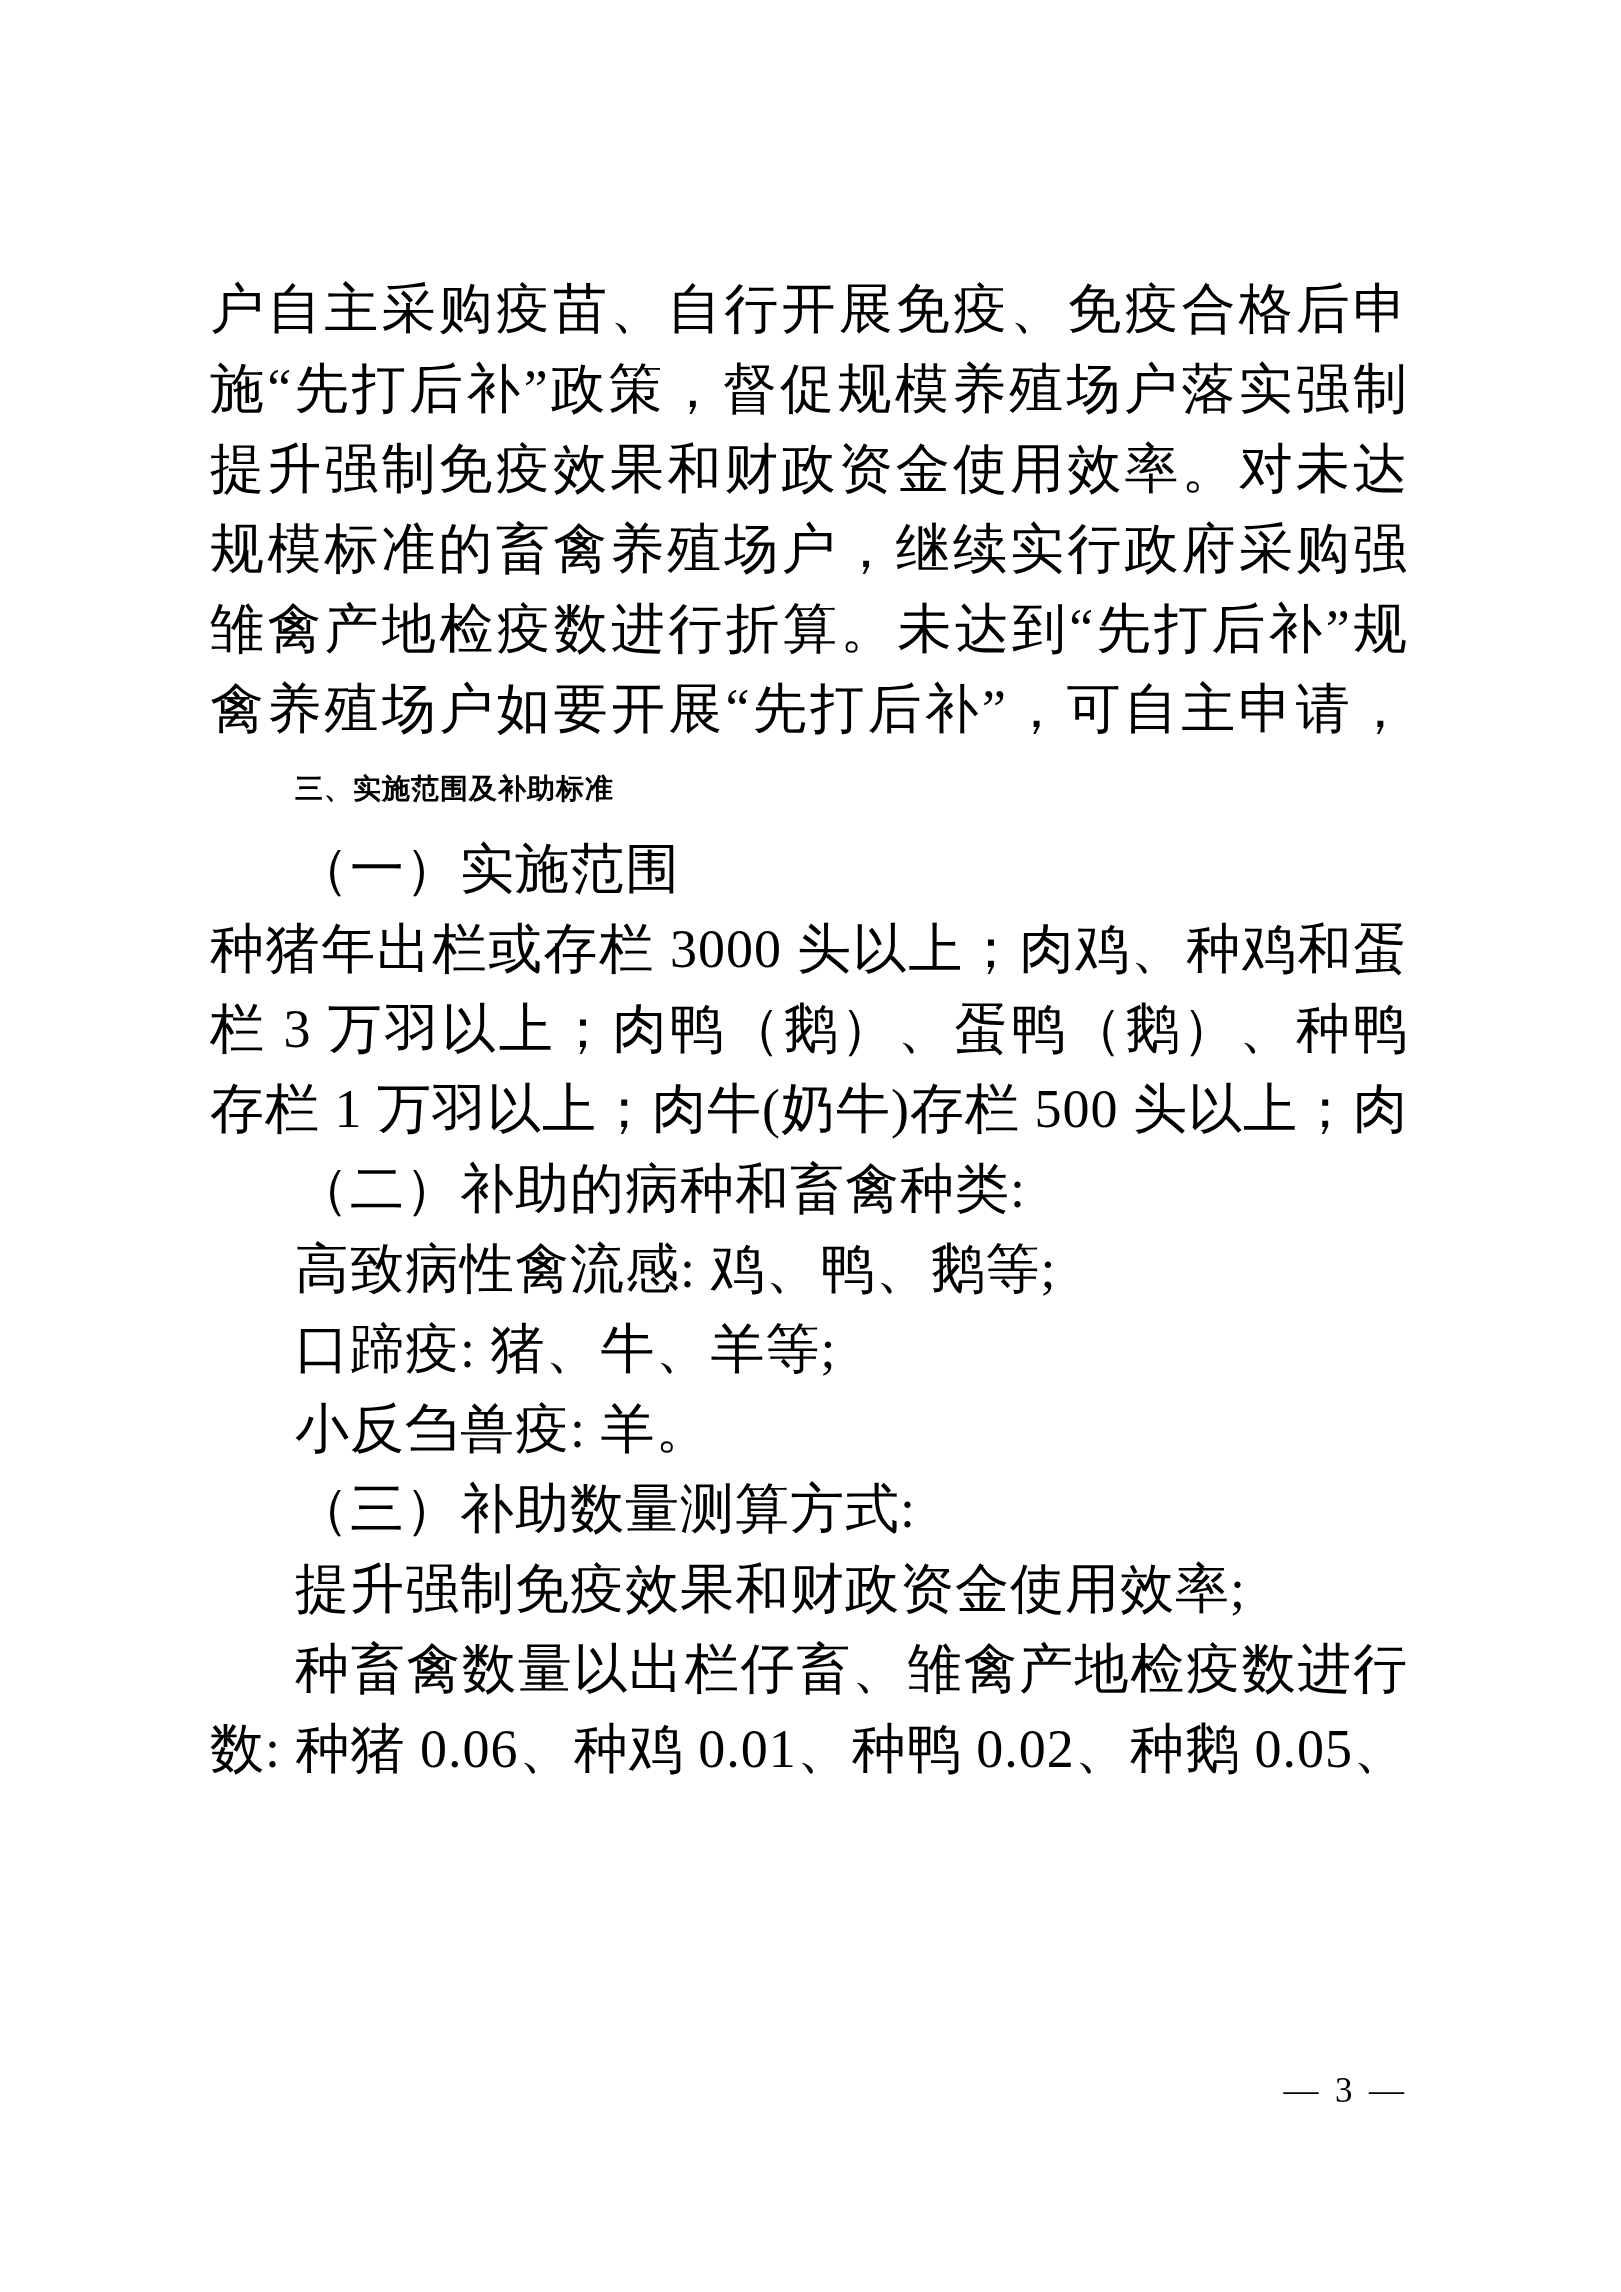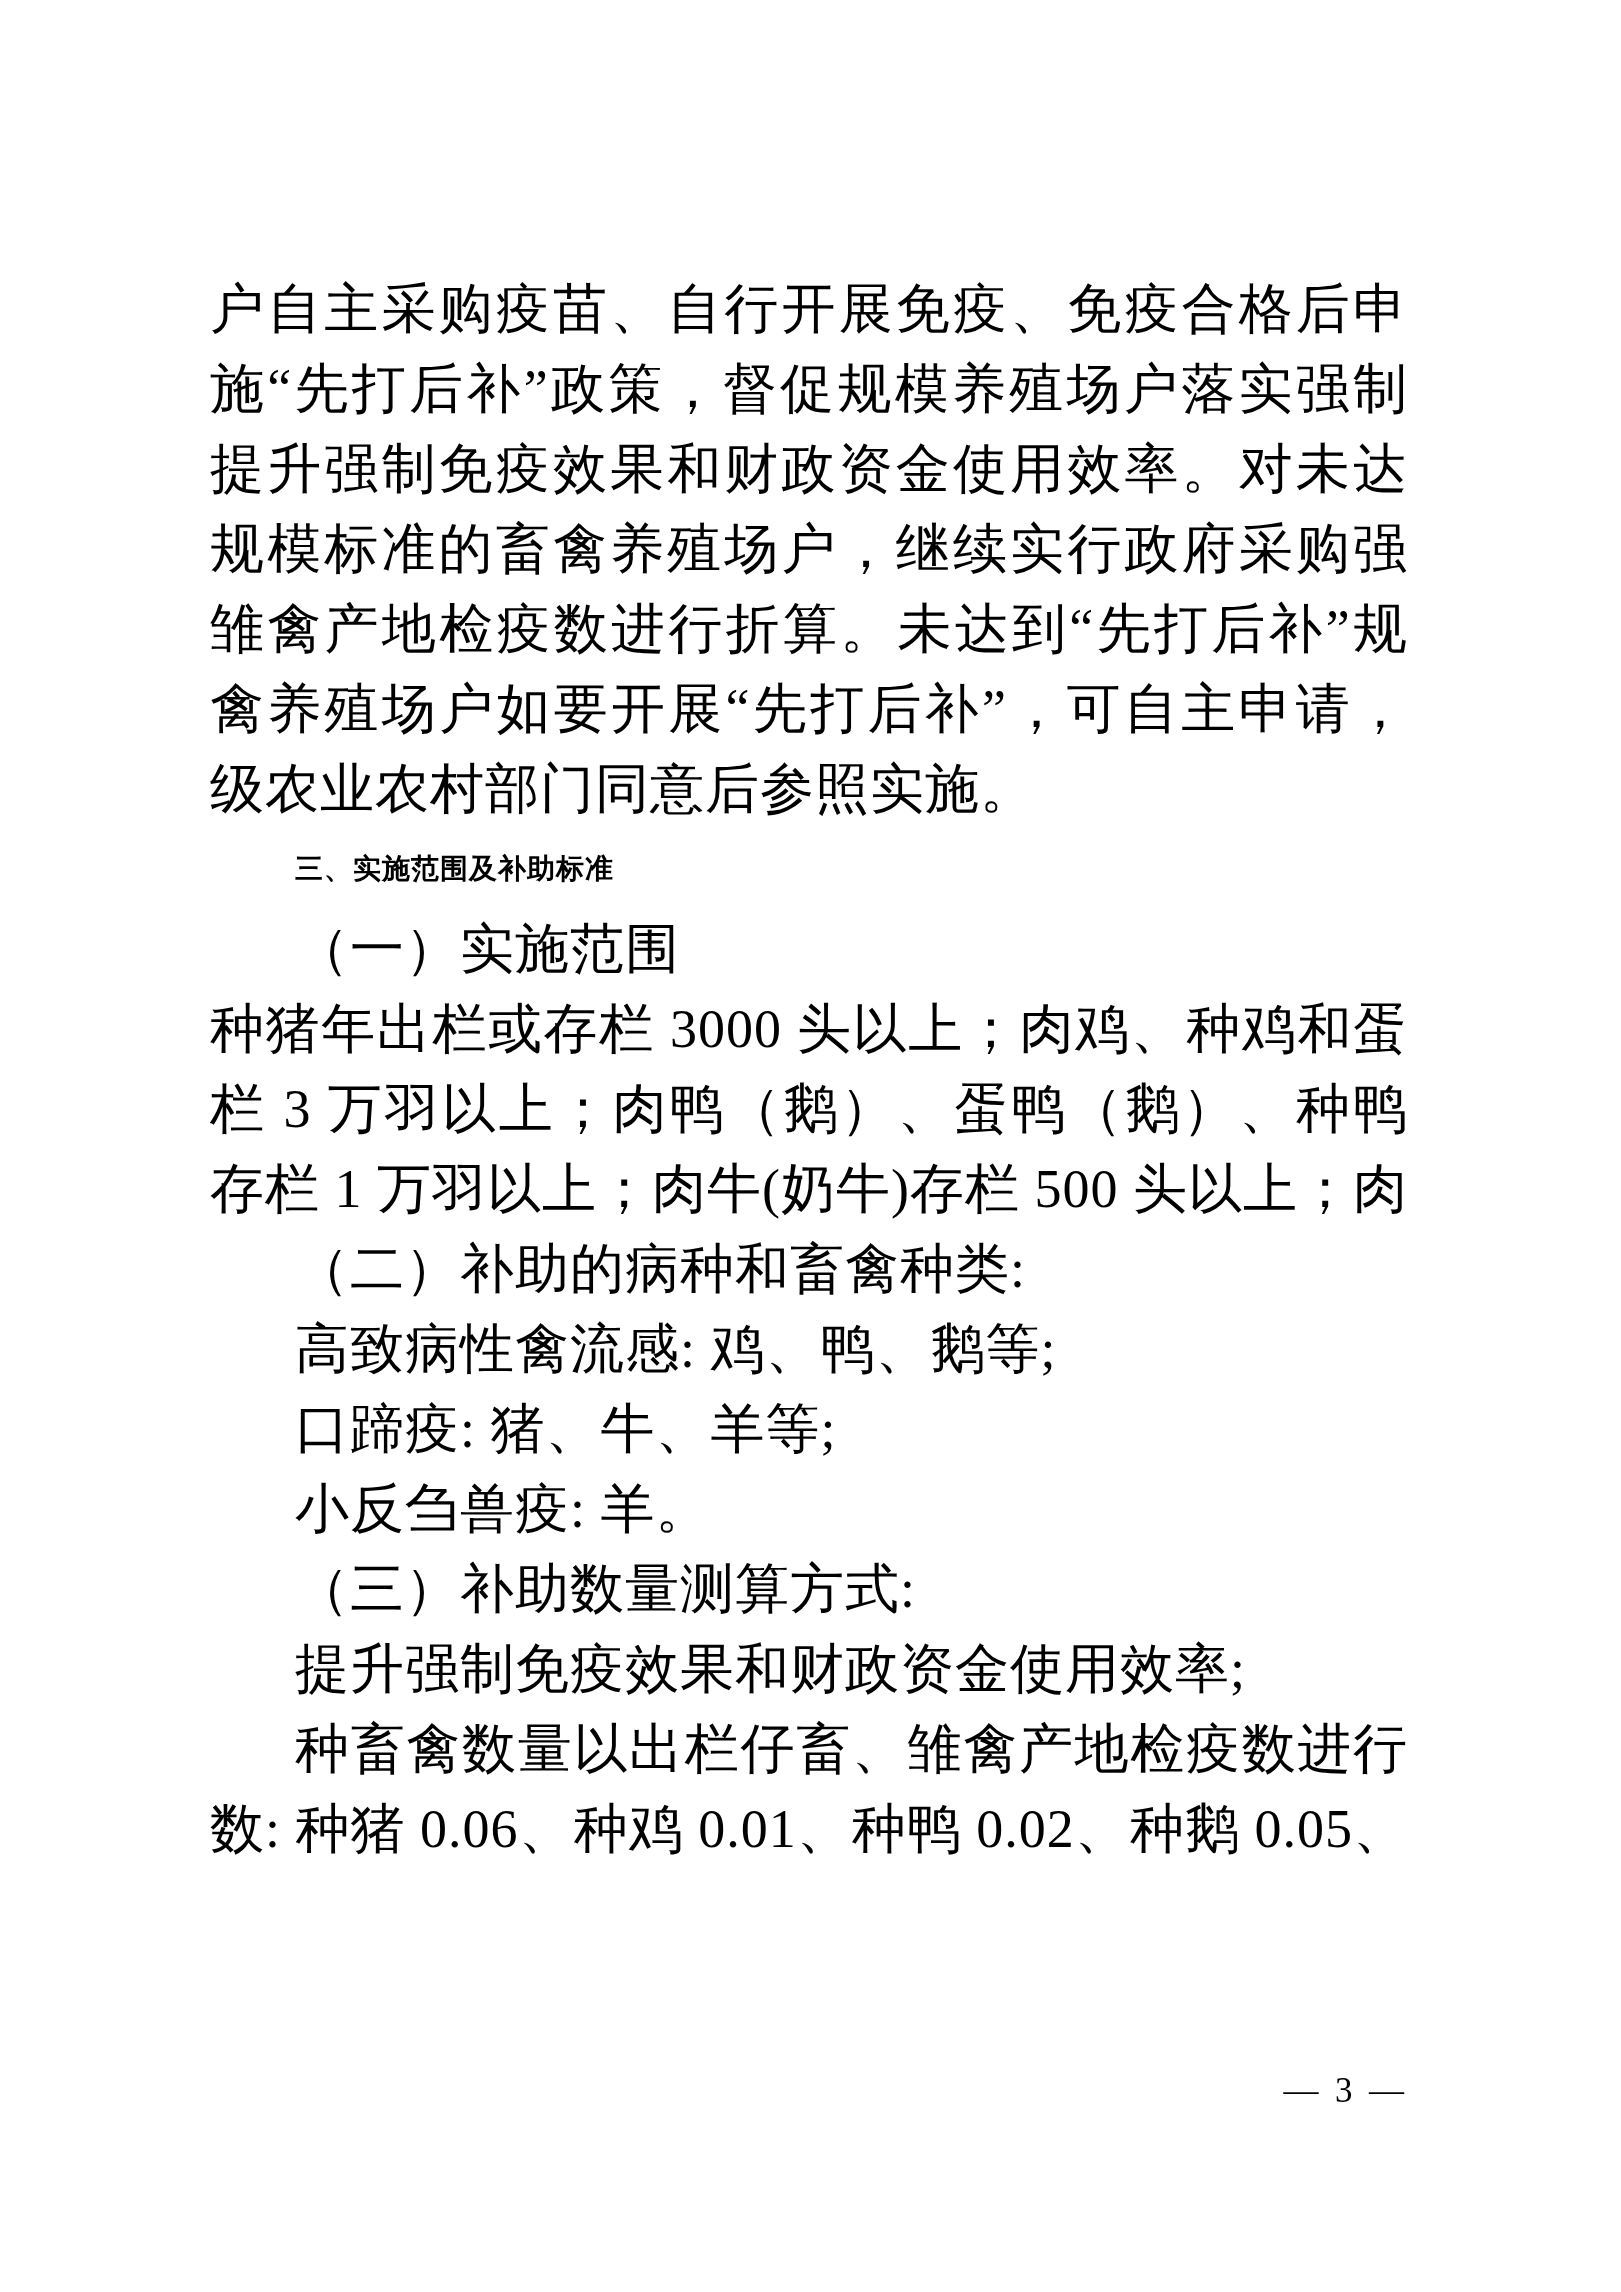--- a/index.html
+++ b/index.html
@@ -57,21 +57,20 @@
 <body>
 
 <div class="page">
   <div class="content">
     <div class="line j">户自主采购疫苗、自行开展免疫、免疫合格后申请补助。通过实</div>
     <div class="line j">施“先打后补”政策，督促规模养殖场户落实强制免疫主体责任，</div>
     <div class="line j">提升强制免疫效果和财政资金使用效率。对未达到“先打后补”</div>
     <div class="line j">规模标准的畜禽养殖场户，继续实行政府采购强制免疫疫苗，由</div>
     <div class="line j">雏禽产地检疫数进行折算。未达到“先打后补”规模标准的畜</div>
     <div class="line j">禽养殖场户如要开展“先打后补”，可自主申请，经所在地区县</div>
-    <div class="line">级农业农村部门同意后参照实施。</div>
     <div class="line heading indent">三、实施范围及补助标准</div>
     <div class="line indent">（一）实施范围</div>
     <div class="line j">种猪年出栏或存栏 3000 头以上；肉鸡、种鸡和蛋鸡年出栏或存</div>
     <div class="line j">栏 3 万羽以上；肉鸭（鹅）、蛋鸭（鹅）、种鸭（鹅）年出栏或</div>
     <div class="line j">存栏 1 万羽以上；肉牛(奶牛)存栏 500 头以上；肉羊出栏 2000</div>
     <div class="line indent">（二）补助的病种和畜禽种类:</div>
     <div class="line indent">高致病性禽流感: 鸡、鸭、鹅等;</div>
     <div class="line indent">口蹄疫: 猪、牛、羊等;</div>
     <div class="line indent">小反刍兽疫: 羊。</div>
     <div class="line indent">（三）补助数量测算方式:</div>

